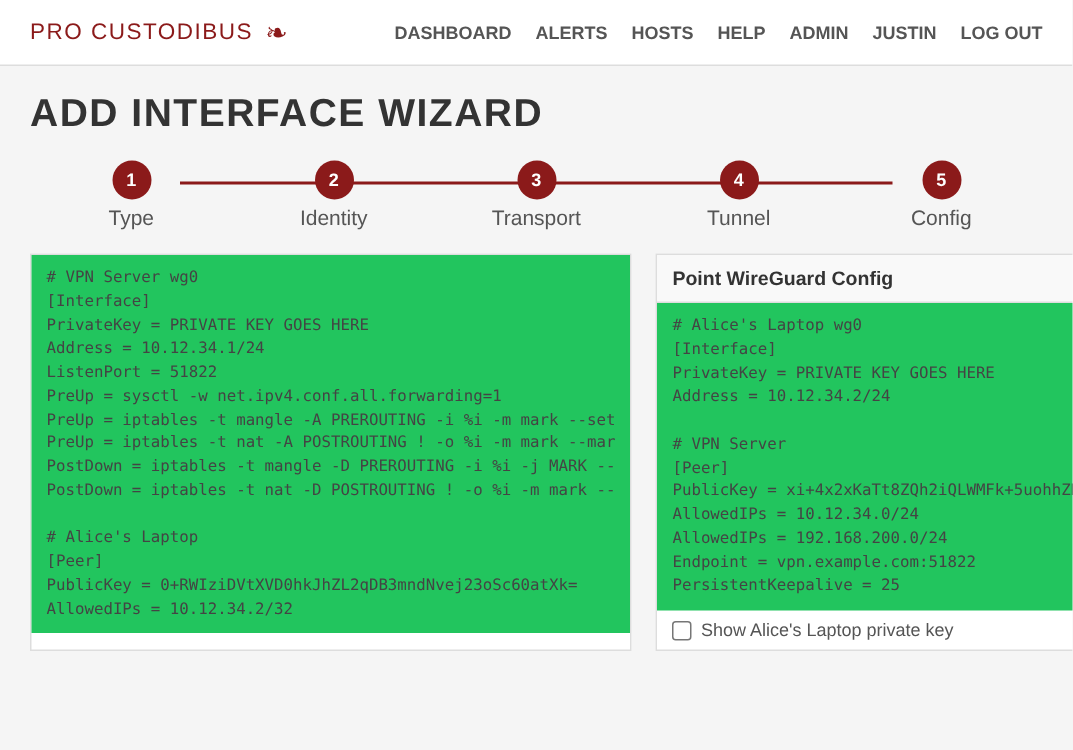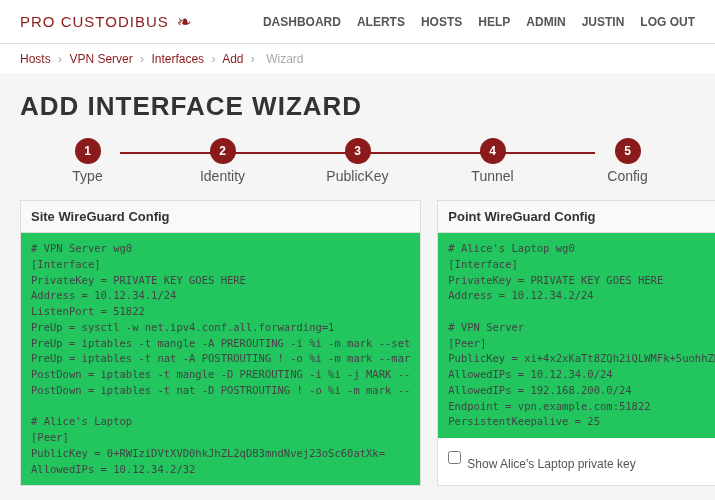--- a/index.html
+++ b/index.html
@@ -151,21 +151,20 @@
     
     .checkbox-row {
       display: flex;
       align-items: center;
       gap: 6px;
       padding: 6px 20px 8px;
     }
     .checkbox-label {
       font-size: 12px;
       color: #555;
-      margin-top: 13px;
     }
 
     
     .right-checkbox-row {
       padding: 6px 10px;
       display: flex;
       align-items: center;
       gap: 6px;
     }
 
@@ -189,61 +188,49 @@
     <a href="#">DASHBOARD</a>
     <a href="#">ALERTS</a>
     <a href="#">HOSTS</a>
     <a href="#">HELP</a>
     <a href="#">ADMIN</a>
     <a href="#">JUSTIN</a>
     <a href="#">LOG OUT</a>
   </div>
 </div>
 
-<div class="breadcrumb">
-  <a href="#">Hosts</a>
-  <span>›</span>
-  <a href="#">VPN Server</a>
-  <span>›</span>
-  <a href="#">Interfaces</a>
-  <span>›</span>
-  <a href="#">Add</a>
-  <span>›</span>
-  <span>Wizard</span>
-</div>
 
 <div class="page-title">ADD INTERFACE WIZARD</div>
 
 <div class="wizard-steps">
   <div class="step">
     <div class="step-circle">1</div>
     <span class="step-label">Type</span>
   </div>
   <div class="step">
     <div class="step-circle">2</div>
     <span class="step-label">Identity</span>
   </div>
   <div class="step">
     <div class="step-circle">3</div>
-    <span class="step-label">PublicKey</span>
+    <span class="step-label">Transport</span>
   </div>
   <div class="step">
     <div class="step-circle">4</div>
     <span class="step-label">Tunnel</span>
   </div>
   <div class="step">
     <div class="step-circle">5</div>
     <span class="step-label">Config</span>
   </div>
 </div>
 
 <div class="main-content">
 
   <div class="config-panel">
-    <div class="config-panel-title">Site WireGuard Config</div>
     <pre class="config-code"># VPN Server wg0
 [Interface]
 PrivateKey = PRIVATE KEY GOES HERE
 Address = 10.12.34.1/24
 ListenPort = 51822
 PreUp = sysctl -w net.ipv4.conf.all.forwarding=1
 PreUp = iptables -t mangle -A PREROUTING -i %i -m mark --set
 PreUp = iptables -t nat -A POSTROUTING ! -o %i -m mark --mar
 PostDown = iptables -t mangle -D PREROUTING -i %i -j MARK --
 PostDown = iptables -t nat -D POSTROUTING ! -o %i -m mark --

